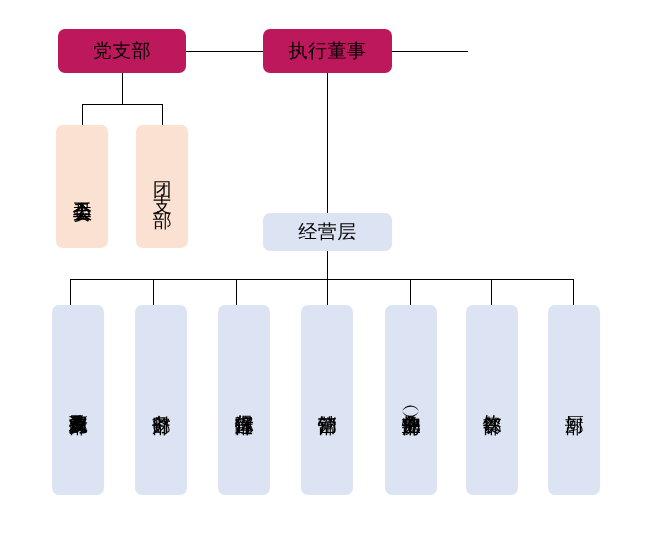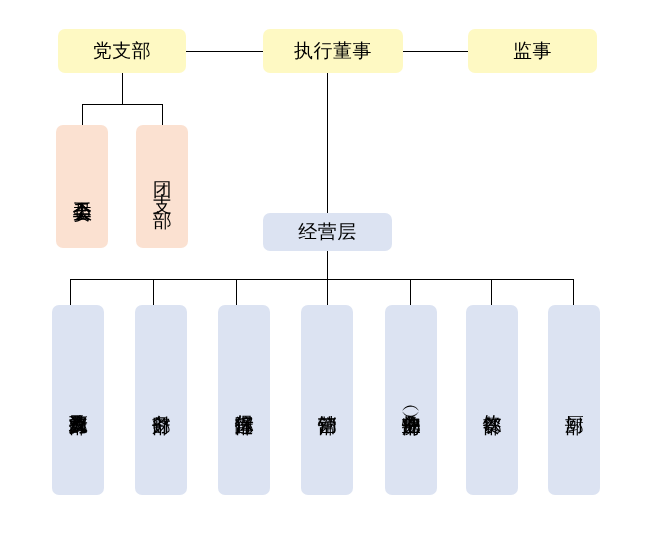--- a/index.html
+++ b/index.html
@@ -23,21 +23,21 @@
     position: absolute;
     box-sizing: border-box;
     border-radius: 7px;
     display: flex;
     align-items: center;
     justify-content: center;
     color: #000000;
     line-height: 1.18;
     z-index: 2;
   }
-  .node.green  { background: #fef9c3; }
+  .node.green  { background: #be185d; }
   .node.peach  { background: #fbe1d1; }
   .node.blue   { background: #dce3f2; }
 
   
   .node.horiz {
     font-size: 19px;
     letter-spacing: 0.5px;
     white-space: nowrap;
   }
 
@@ -93,27 +93,24 @@
   <div class="line v" style="left:236px; top:279px; height:27px;"></div>
   <div class="line v" style="left:327px; top:279px; height:27px;"></div>
   <div class="line v" style="left:410px; top:279px; height:27px;"></div>
   <div class="line v" style="left:491px; top:279px; height:27px;"></div>
   <div class="line v" style="left:573px; top:279px; height:27px;"></div>
 
   <div class="node green horiz" style="left:58px; top:29px; width:128px; height:44px;">
     <span>党支部</span>
   </div>
 
-  <div class="node green horiz" style="left:263px; top:29px; width:140px; height:44px;">
+  <div class="node green horiz" style="left:263px; top:29px; width:129px; height:44px;">
     <span>执行董事</span>
   </div>
 
-  <div class="node green horiz" style="left:468px; top:29px; width:129px; height:44px;">
-    <span>监事</span>
-  </div>
 
   <div class="node peach vert" style="left:56px; top:125px; width:52px; height:123px;">
     <span class="vtext">工会委员会</span>
   </div>
 
   <div class="node peach vert wide-spacing" style="left:136px; top:125px; width:52px; height:123px;">
     <span class="vtext">团支部</span>
   </div>
 
   <div class="node blue horiz" style="left:263px; top:213px; width:129px; height:38px;font-family:Liberation Serif, serif;">

